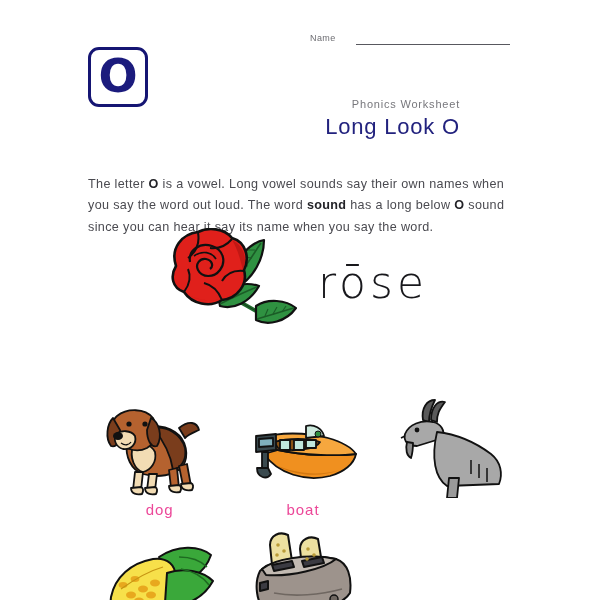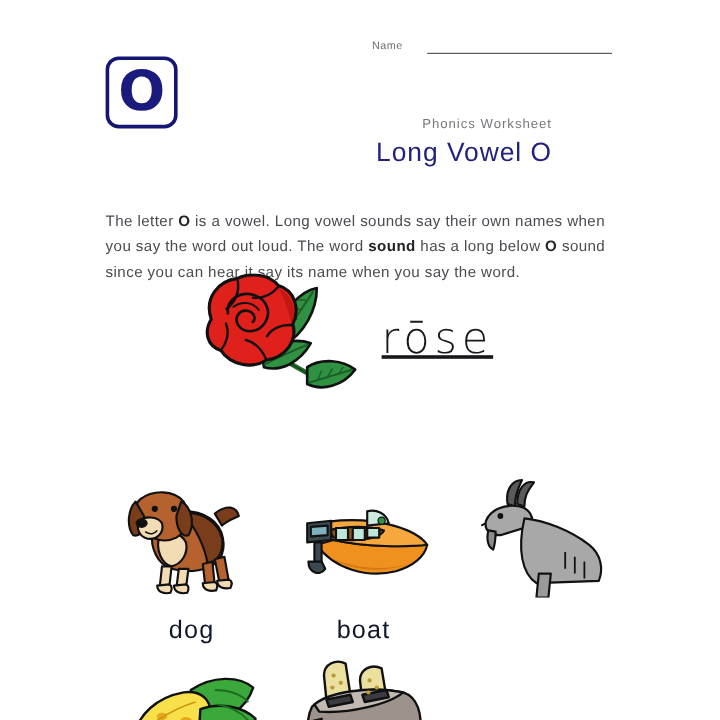--- a/index.html
+++ b/index.html
@@ -115,28 +115,27 @@
     display: flex;
     align-items: center;
   }
   .rose-art {
     width: 150px;
     height: 105px;
     flex: none;
   }
   .feature-word {
     font-family: "DejaVu Sans", sans-serif;
-    font-size: 36px;
+    font-size: 44px;
     font-weight: 300;
     color: #18181c;
     letter-spacing: 4px;
     line-height: 1;
     margin-left: 8px;
     margin-top: 4px;
-    text-decoration: underline;
   }
 
   
   .grid {
     position: absolute;
     left: 88px;
     top: 398px;
     width: 430px;
     display: grid;
     grid-template-columns: repeat(3, 1fr);
@@ -145,45 +144,45 @@
   .cell {
     display: flex;
     flex-direction: column;
     align-items: center;
   }
   .cell-art {
     width: 118px;
     height: 100px;
   }
   .cell-label {
-    font-size: 21px;
-    color: #0f172a;
+    font-size: 15px;
+    color: #ec4899;
     letter-spacing: 1px;
-    margin-top: 16px;
+    margin-top: 4px;
     line-height: 1.1;
   }
   .cell.row2 .cell-art { height: 100px; }
 </style>
 </head>
 <body>
 
 <div class="page">
 
   <div class="name-row">
     <span class="name-label">Name</span>
     <span class="name-blank"></span>
   </div>
 
   <div class="logo-box">
     <span class="logo-letter">O</span>
   </div>
 
   <div class="title-block">
     <div class="subtitle">Phonics Worksheet</div>
-    <div class="title">Long Vowel O</div>
+    <div class="title">Long Look O</div>
   </div>
 
   <p class="para para-intro"><span>The letter </span><b>O</b><span> is a vowel.  Long vowel sounds say their own names when you say the word out loud.  The word </span><b>sound</b><span> has a long below </span><b>O</b><span> sound since you can hear it say its name when you say the word.</span></p>
 
   <div class="feature-row">
     <svg class="rose-art" viewBox="0 0 150 105">
 
       <path d="M52 58 L112 92" stroke="#1d6b2b" stroke-width="4" fill="none"></path>
       <path d="M52 58 L112 92" stroke="#111" stroke-width="1" fill="none" opacity="0.5"></path>
 

